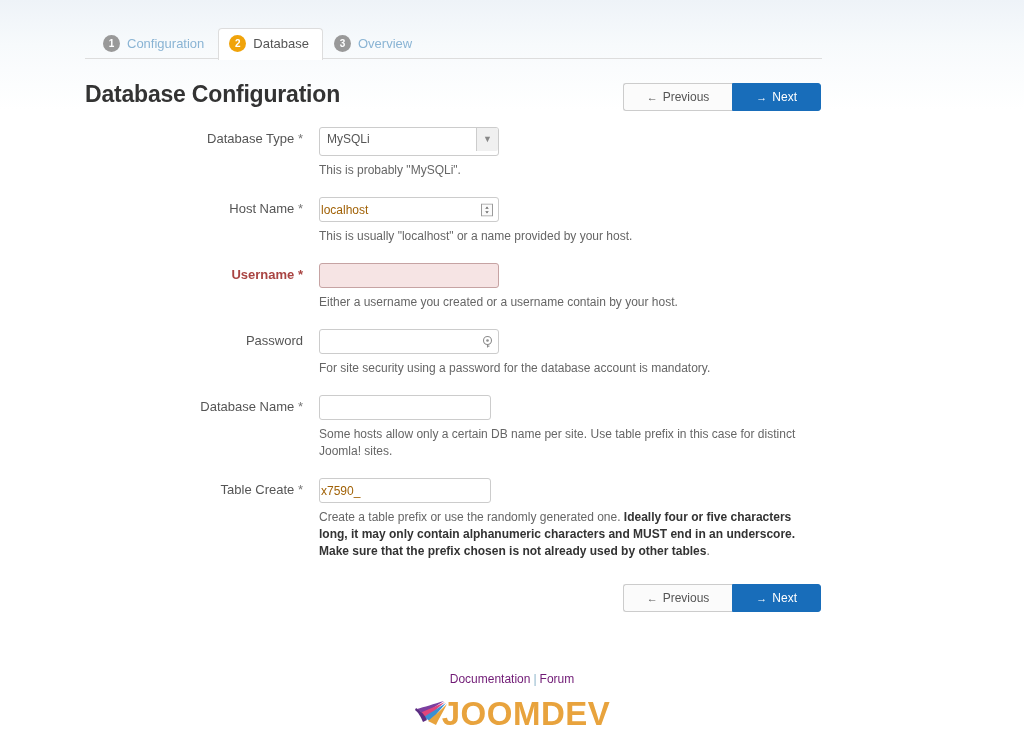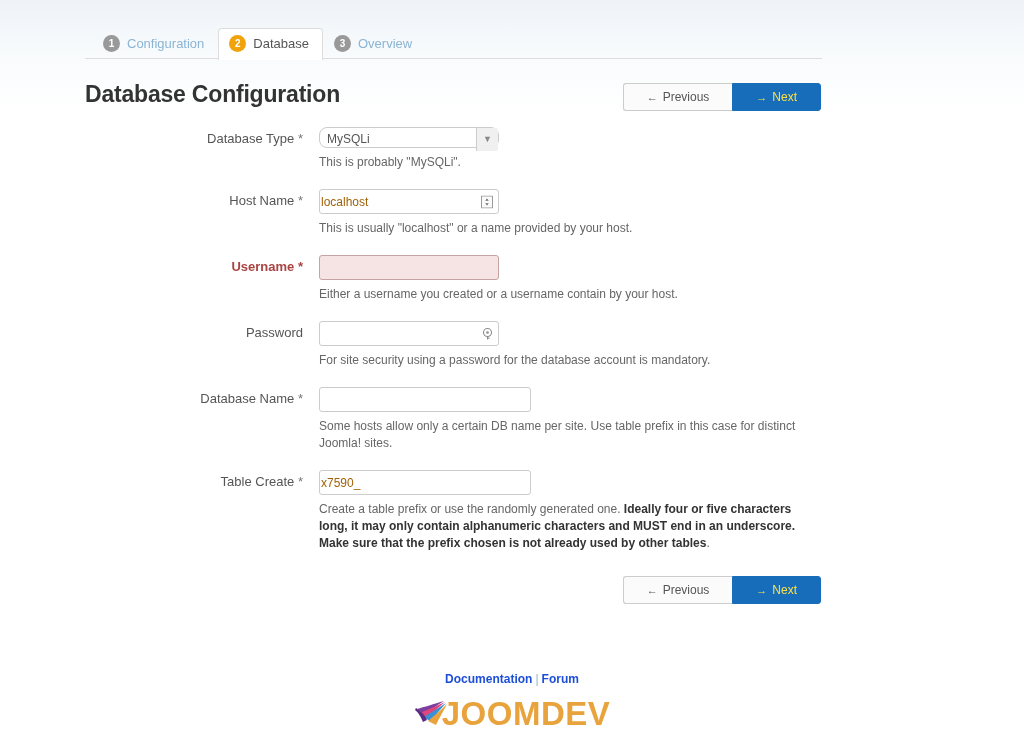--- a/index.html
+++ b/index.html
@@ -87,21 +87,21 @@
     background: #fbfbfb;
     color: #555555;
     cursor: pointer;
     vertical-align: top;
   }
   .btn-prev { border-radius: 3px 0 0 3px; border-right: none; }
   .btn-next {
     border-radius: 0 3px 3px 0;
     background: #186dba;
     border-color: #186dba;
-    color: #fde047;
+    color: #ffffff;
   }
   .arrow { margin-right: 5px; font-size: 11px; }
 
   
   .form { margin-top: 2px; }
   .row { position: relative; min-height: 22px; margin-bottom: 18px; }
   .lbl {
     position: absolute;
     left: 0; top: 4px;
     width: 218px;
@@ -128,40 +128,40 @@
     height: 25px;
     padding: 2px 1px;
     border: 1px solid #cccccc;
     border-radius: 3px;
     background: #ffffff;
     font-family: "Liberation Sans", sans-serif;
     font-size: 12px;
     color: #a16207;
     outline: none;
   }
-  input.inp.wide { width: 212px; }
+  input.inp.wide { width: 172px; }
   input.inp.error { background: #f6e4e4; border-color: #c6a3a3; }
 
   .field-wrap { position: relative; display: inline-block; }
   .field-icon {
     position: absolute;
     right: 6px; top: 50%;
     transform: translateY(-50%);
     width: 12px; height: 13px;
     pointer-events: none;
   }
 
   
   .selectbox {
     display: inline-block;
     position: relative;
     width: 180px;
-    height: 21px;
+    height: 29px;
     border: 1px solid #cccccc;
-    border-radius: 8px;
+    border-radius: 3px;
     background: #ffffff;
     font-size: 12px;
     color: #555555;
     cursor: pointer;
   }
   .selectbox .val { line-height: 23px; padding-left: 7px; }
   .select-arrow {
     position: absolute;
     right: 0; top: 0;
     width: 22px; height: 23px;
@@ -190,21 +190,21 @@
   .seg:last-child { border-radius: 0 3px 3px 0; border-left: none; }
   .seg.active {
     background: #c9302c;
     border-color: #ac2925;
     color: #ffffff;
   }
 
   
   .footer { position: absolute; left: 0; right: 0; top: 672px; text-align: center; }
   .flinks { font-size: 12px; color: #8fb6cc; }
-  .flinks a { color: #1d4ed8; text-decoration: none; font-weight: bold; }
+  .flinks a { color: #701a75; text-decoration: none; }
   .flinks .sep { margin: 0 3px; color: #8fb6cc; }
   .logo {
     margin-top: 11px;
     display: inline-flex;
     align-items: center;
     justify-content: center;
   }
   .logo-text {
     font-size: 33px;
     font-weight: bold;

